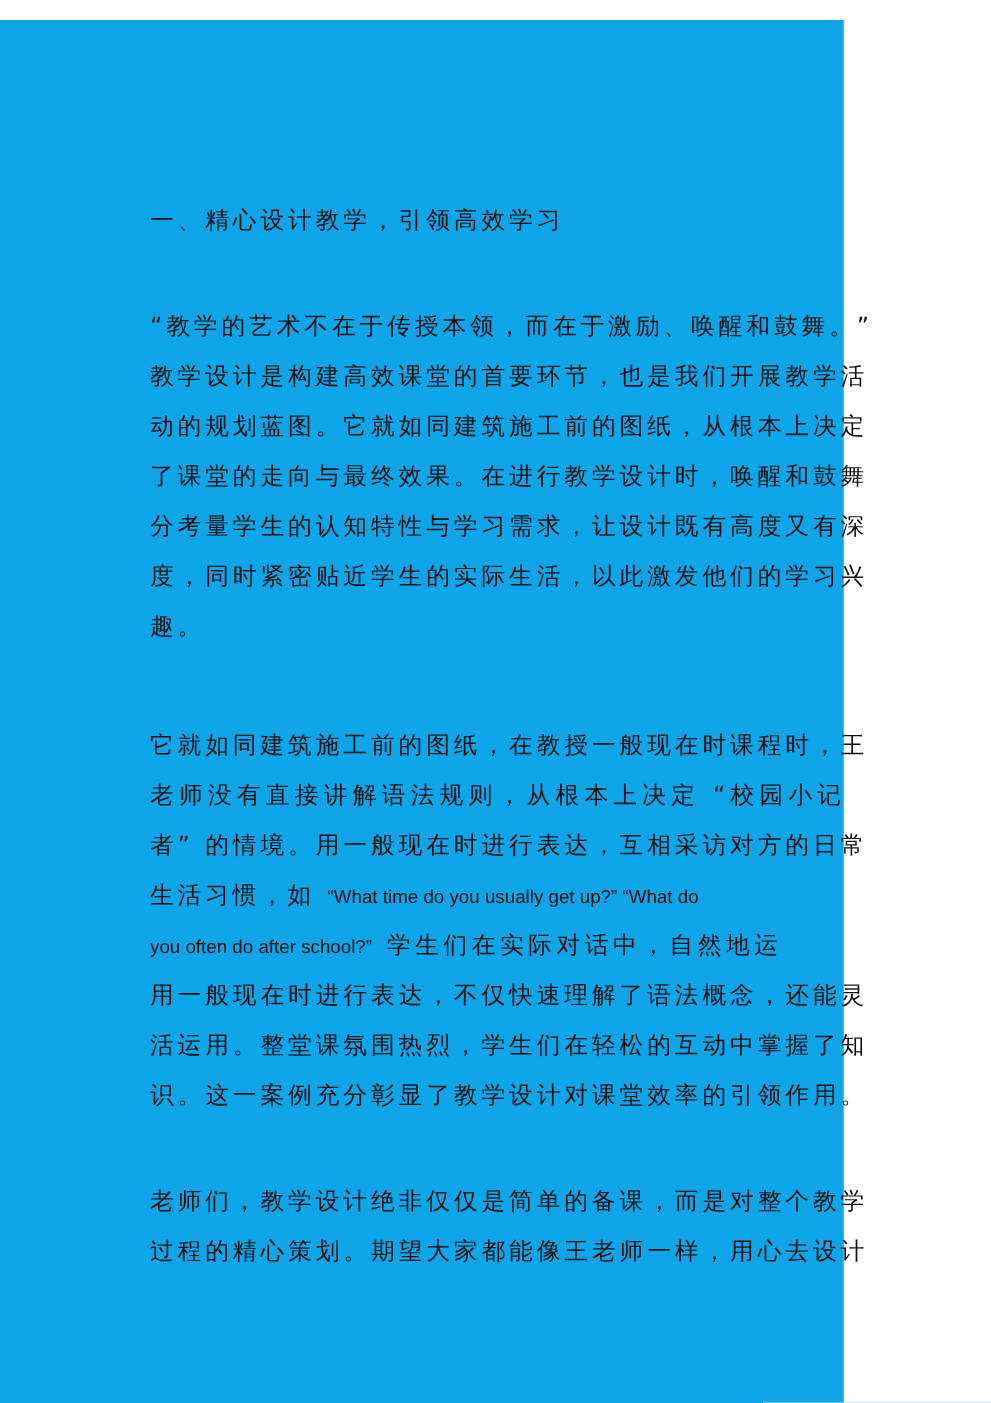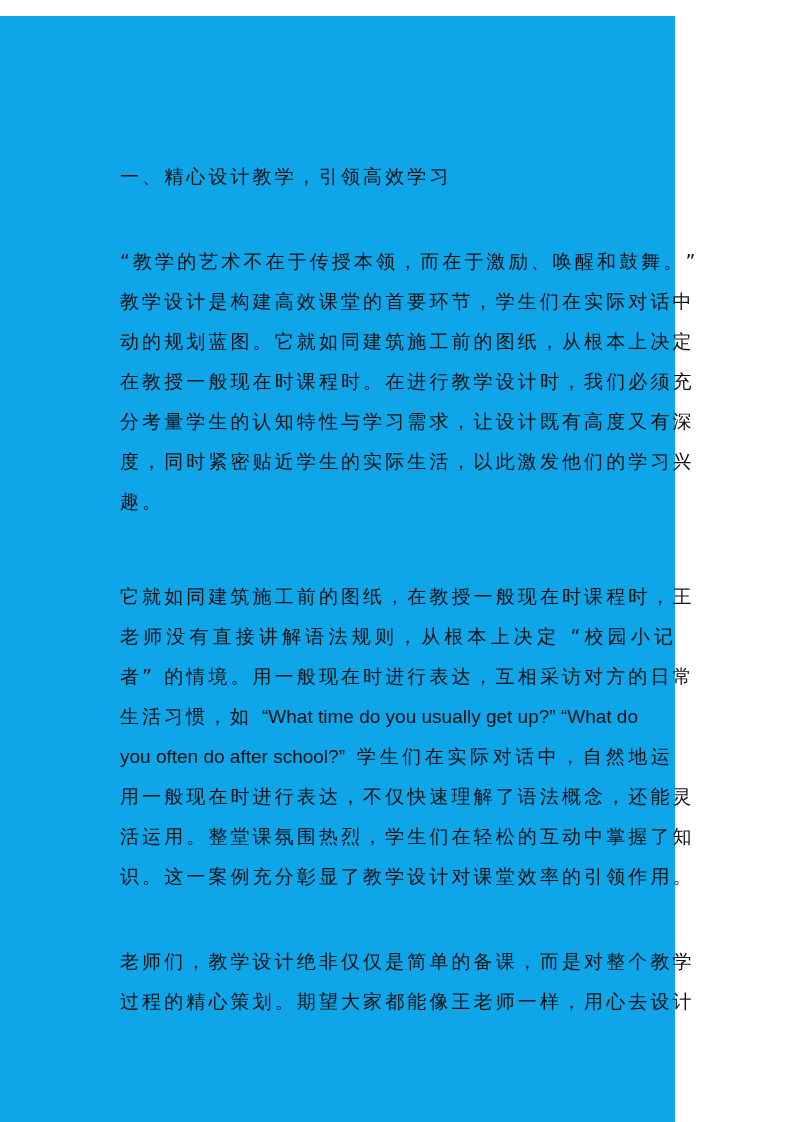--- a/index.html
+++ b/index.html
@@ -31,35 +31,35 @@
       white-space: nowrap;
       letter-spacing: 3.1px;
     }
     .line.justify {
       text-align: justify;
       text-align-last: justify;
     }
     .en {
       font-family: "Liberation Sans", sans-serif;
       letter-spacing: 0;
-      font-size: 19px;
+      font-size: 15px;
     }
   </style>
 </head>
 <body>
 
 <div class="page">
 
   <div class="line" style="top:148px;">一、精心设计教学，引领高效学习</div>
 
   <div>
     <div class="line justify" style="top:233px;">“教学的艺术不在于传授本领，而在于激励、唤醒和鼓舞。”</div>
-    <div class="line justify" style="top:273px;">教学设计是构建高效课堂的首要环节，学生们在实际对话中</div>
+    <div class="line justify" style="top:273px;">教学设计是构建高效课堂的首要环节，也是我们开展教学活</div>
     <div class="line justify" style="top:313px;">动的规划蓝图。它就如同建筑施工前的图纸，从根本上决定</div>
-    <div class="line justify" style="top:353px;">在教授一般现在时课程时。在进行教学设计时，我们必须充</div>
+    <div class="line justify" style="top:353px;">了课堂的走向与最终效果。在进行教学设计时，唤醒和鼓舞</div>
     <div class="line justify" style="top:393px;">分考量学生的认知特性与学习需求，让设计既有高度又有深</div>
     <div class="line justify" style="top:433px;">度，同时紧密贴近学生的实际生活，以此激发他们的学习兴</div>
     <div class="line" style="top:473px;">趣。</div>
   </div>
 
   <div>
     <div class="line justify" style="top:568px;">它就如同建筑施工前的图纸，在教授一般现在时课程时，王</div>
     <div class="line justify" style="top:608px;">老师没有直接讲解语法规则，从根本上决定 “校园小记</div>
     <div class="line justify" style="top:648px;">者” 的情境。用一般现在时进行表达，互相采访对方的日常</div>
     <div class="line" style="top:688px; letter-spacing:0;">

